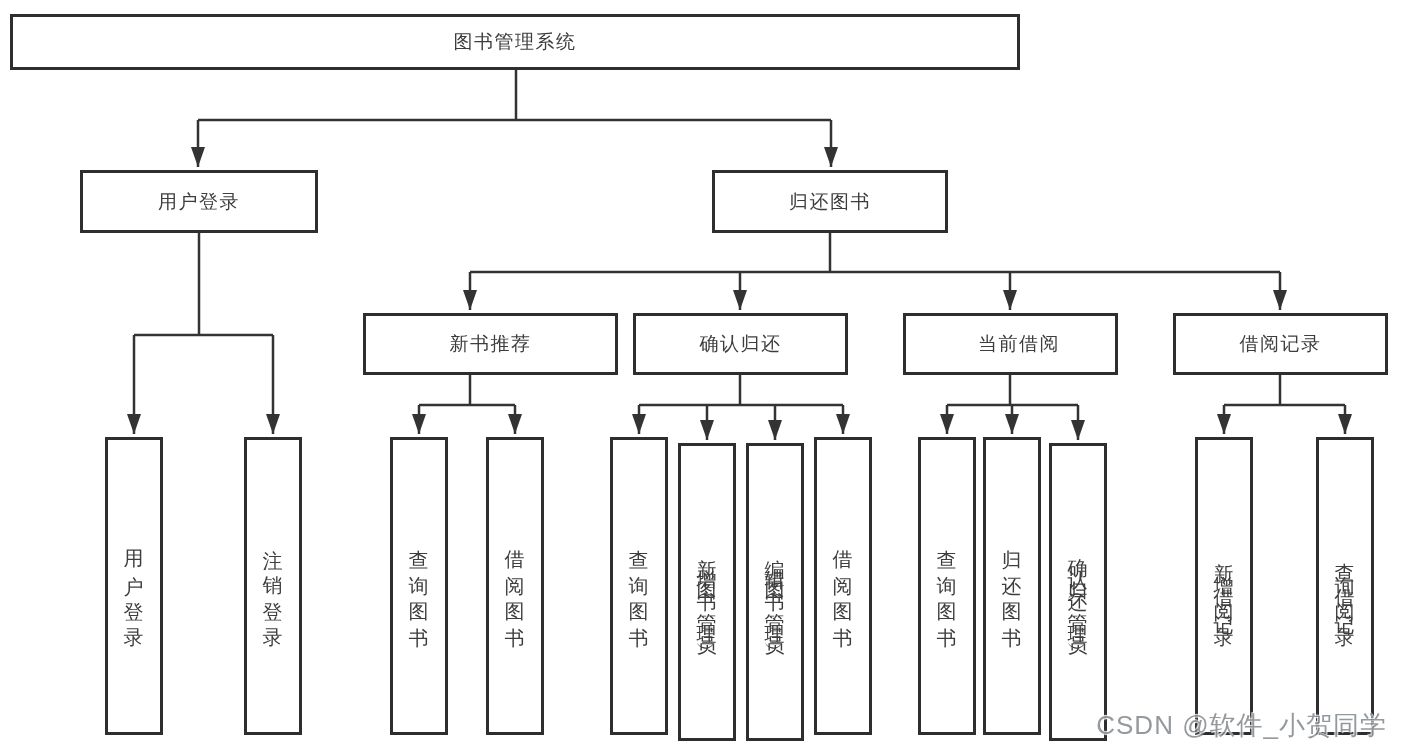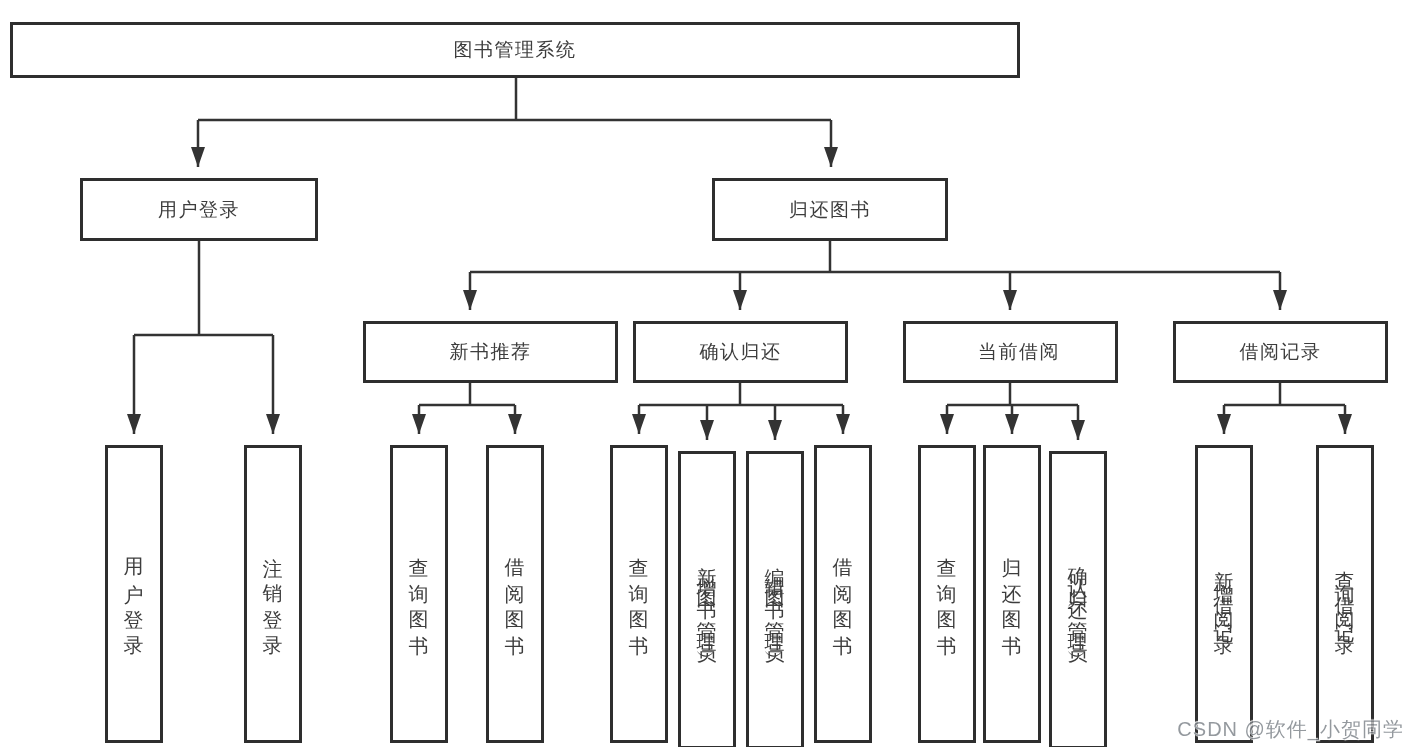--- a/index.html
+++ b/index.html
@@ -4,33 +4,33 @@
 <style>
   html,body{margin:0;padding:0;background:#ffffff;}
   #canvas{
     position:relative;width:1405px;height:747px;background:#ffffff;overflow:hidden;
     font-family:"Liberation Sans", sans-serif;
   }
   #connectors{position:absolute;left:0;top:0;z-index:0;}
   .node{
     position:absolute;box-sizing:border-box;background:#ffffff;
     border:3px solid #2e2e2e;color:#3d3d3d;z-index:1;
-    display:flex;align-items:center;justify-content:center;margin-top:8px;
+    display:flex;align-items:center;justify-content:center;
   }
   .node.h{font-size:19px;letter-spacing:1.5px;}
   .node.v span{
     writing-mode:vertical-rl;text-orientation:mixed;
     font-size:20px;line-height:1;white-space:nowrap;
   }
   .ls-wide span{letter-spacing:26px;}
   .ls-mid  span{letter-spacing:13px;}
   .ls-tight span{letter-spacing:11px;}
   #watermark{
-    position:absolute;right:1px;bottom:4px;z-index:5;
-    font-size:20px;color:rgba(118,124,131,0.78);
+    position:absolute;right:18px;bottom:4px;z-index:5;
+    font-size:26px;color:rgba(118,124,131,0.78);
     text-shadow:1px 1px 1px rgba(255,255,255,0.95),-1px -1px 1px rgba(255,255,255,0.95);
     letter-spacing:1px;
     margin-top:28px;
   }
 </style>
 </head>
 <body>
 
 <div id="canvas">
 

